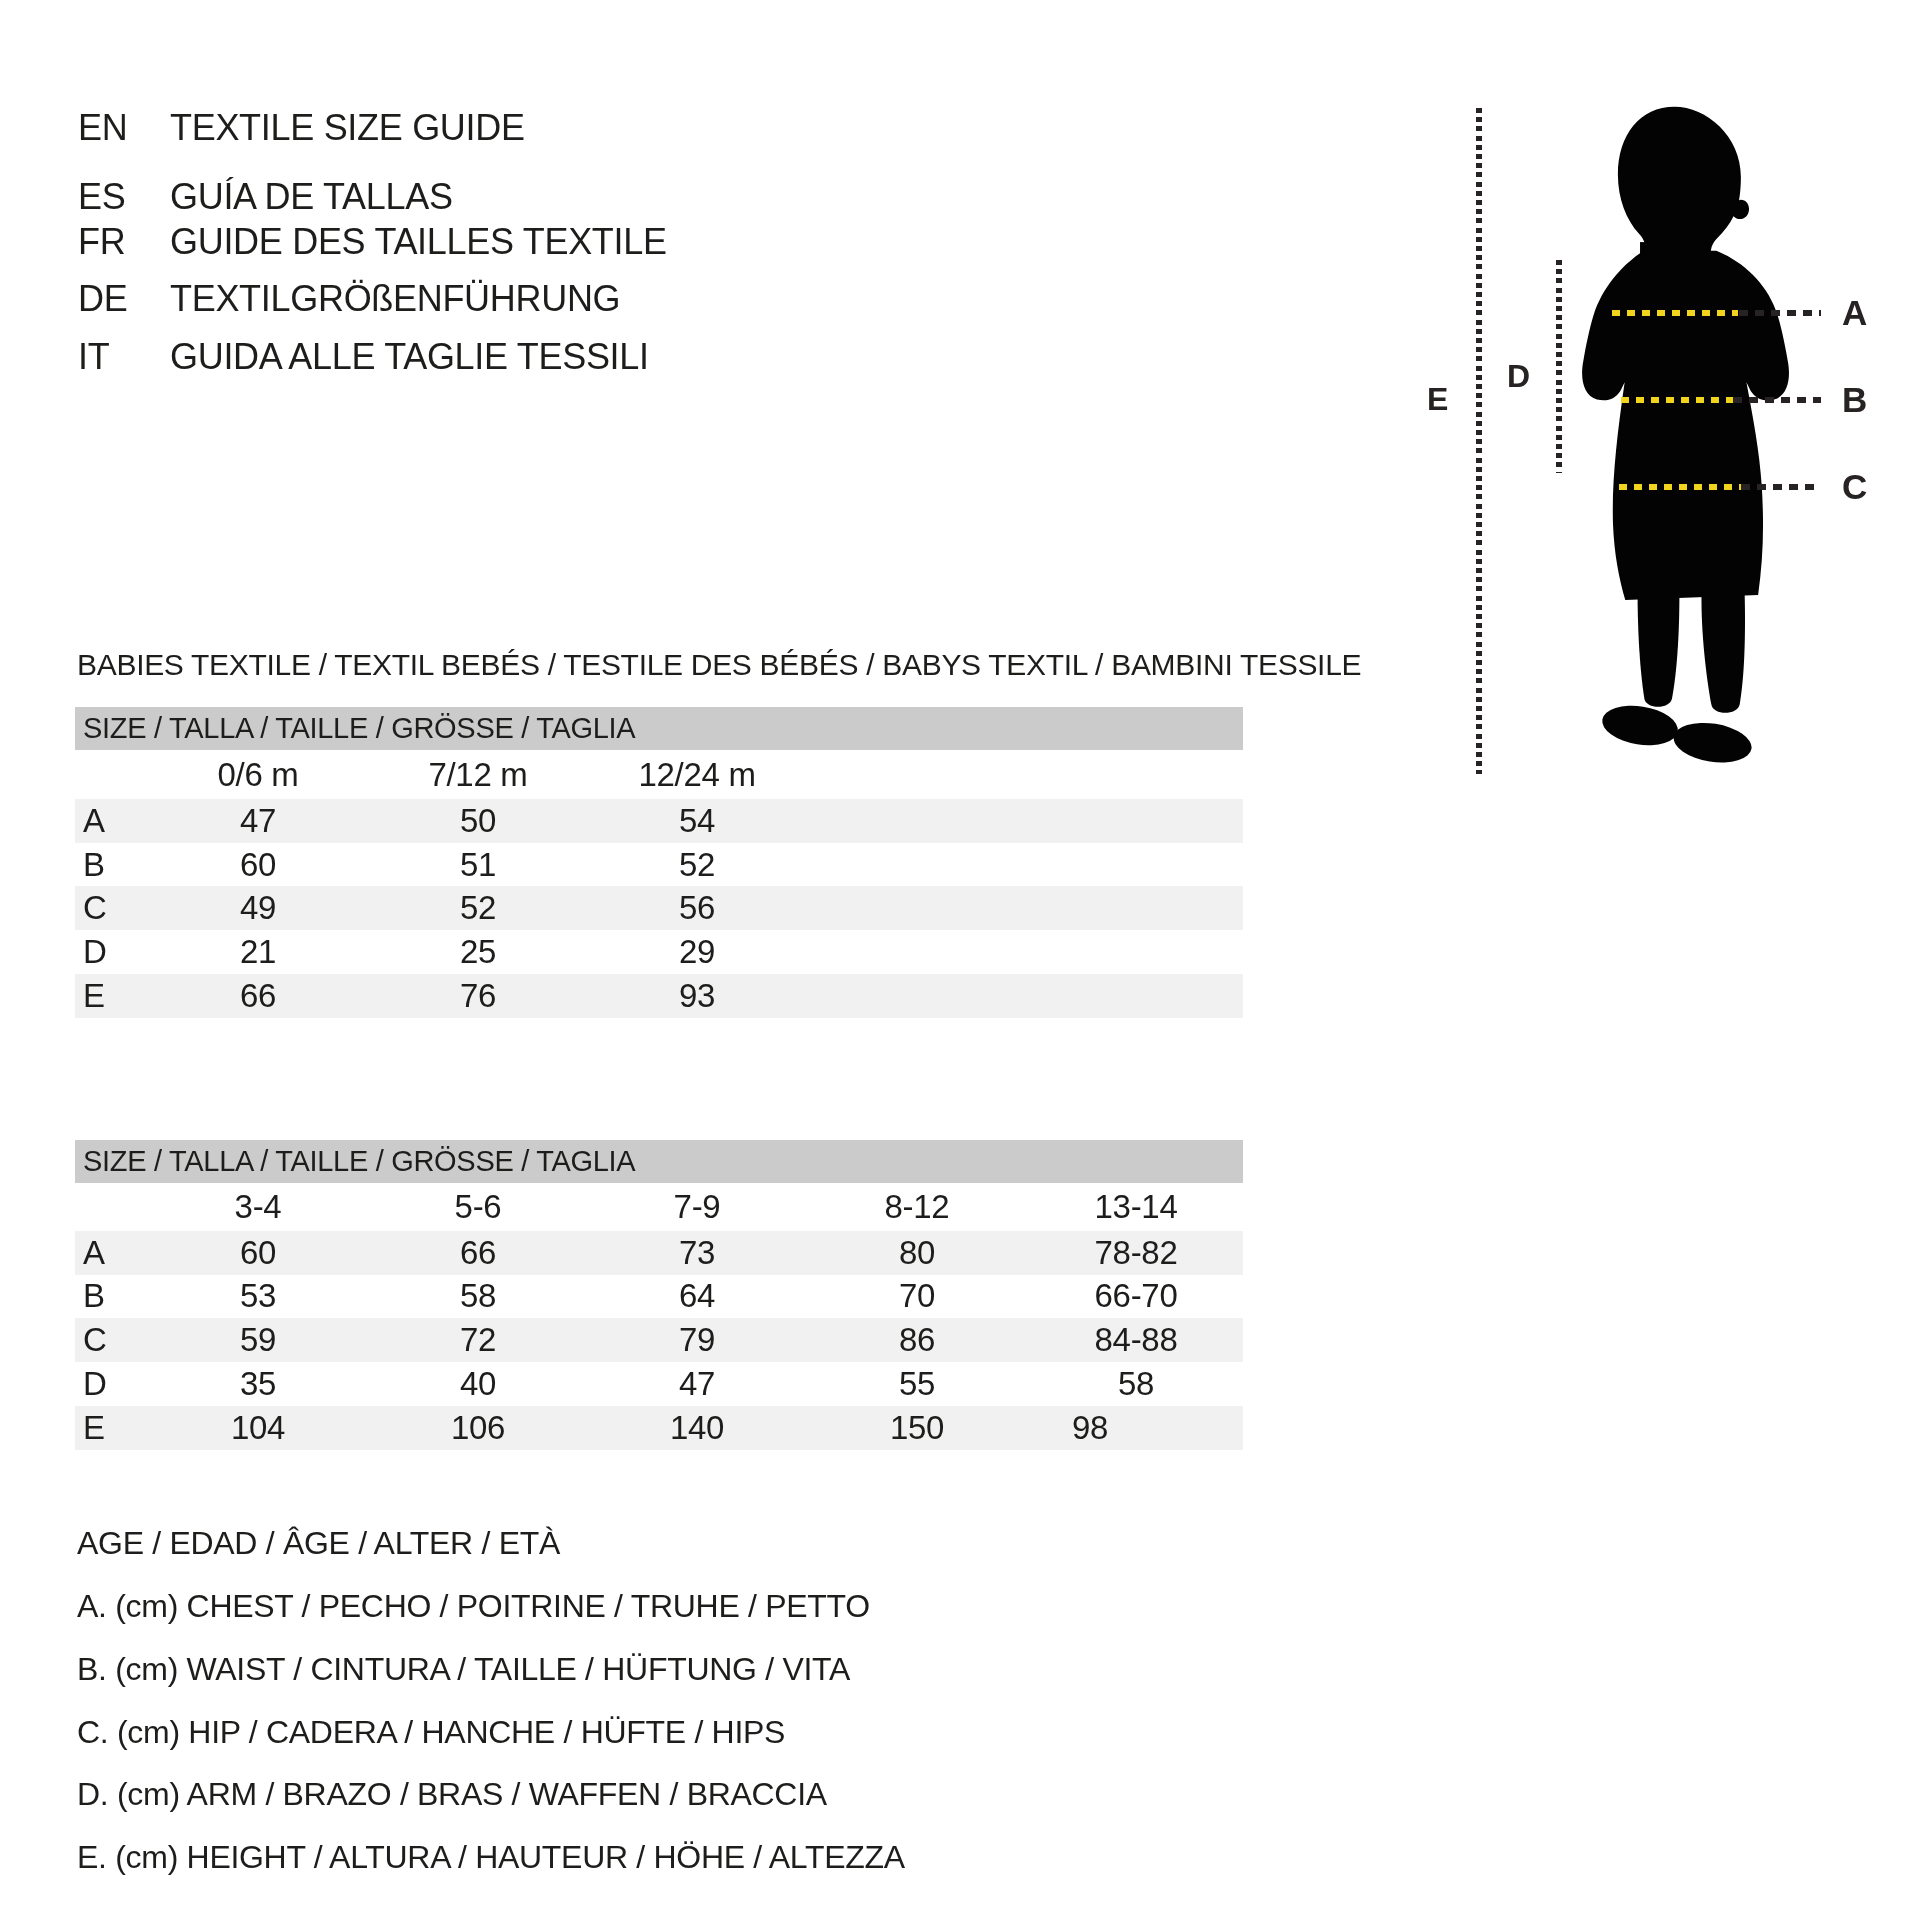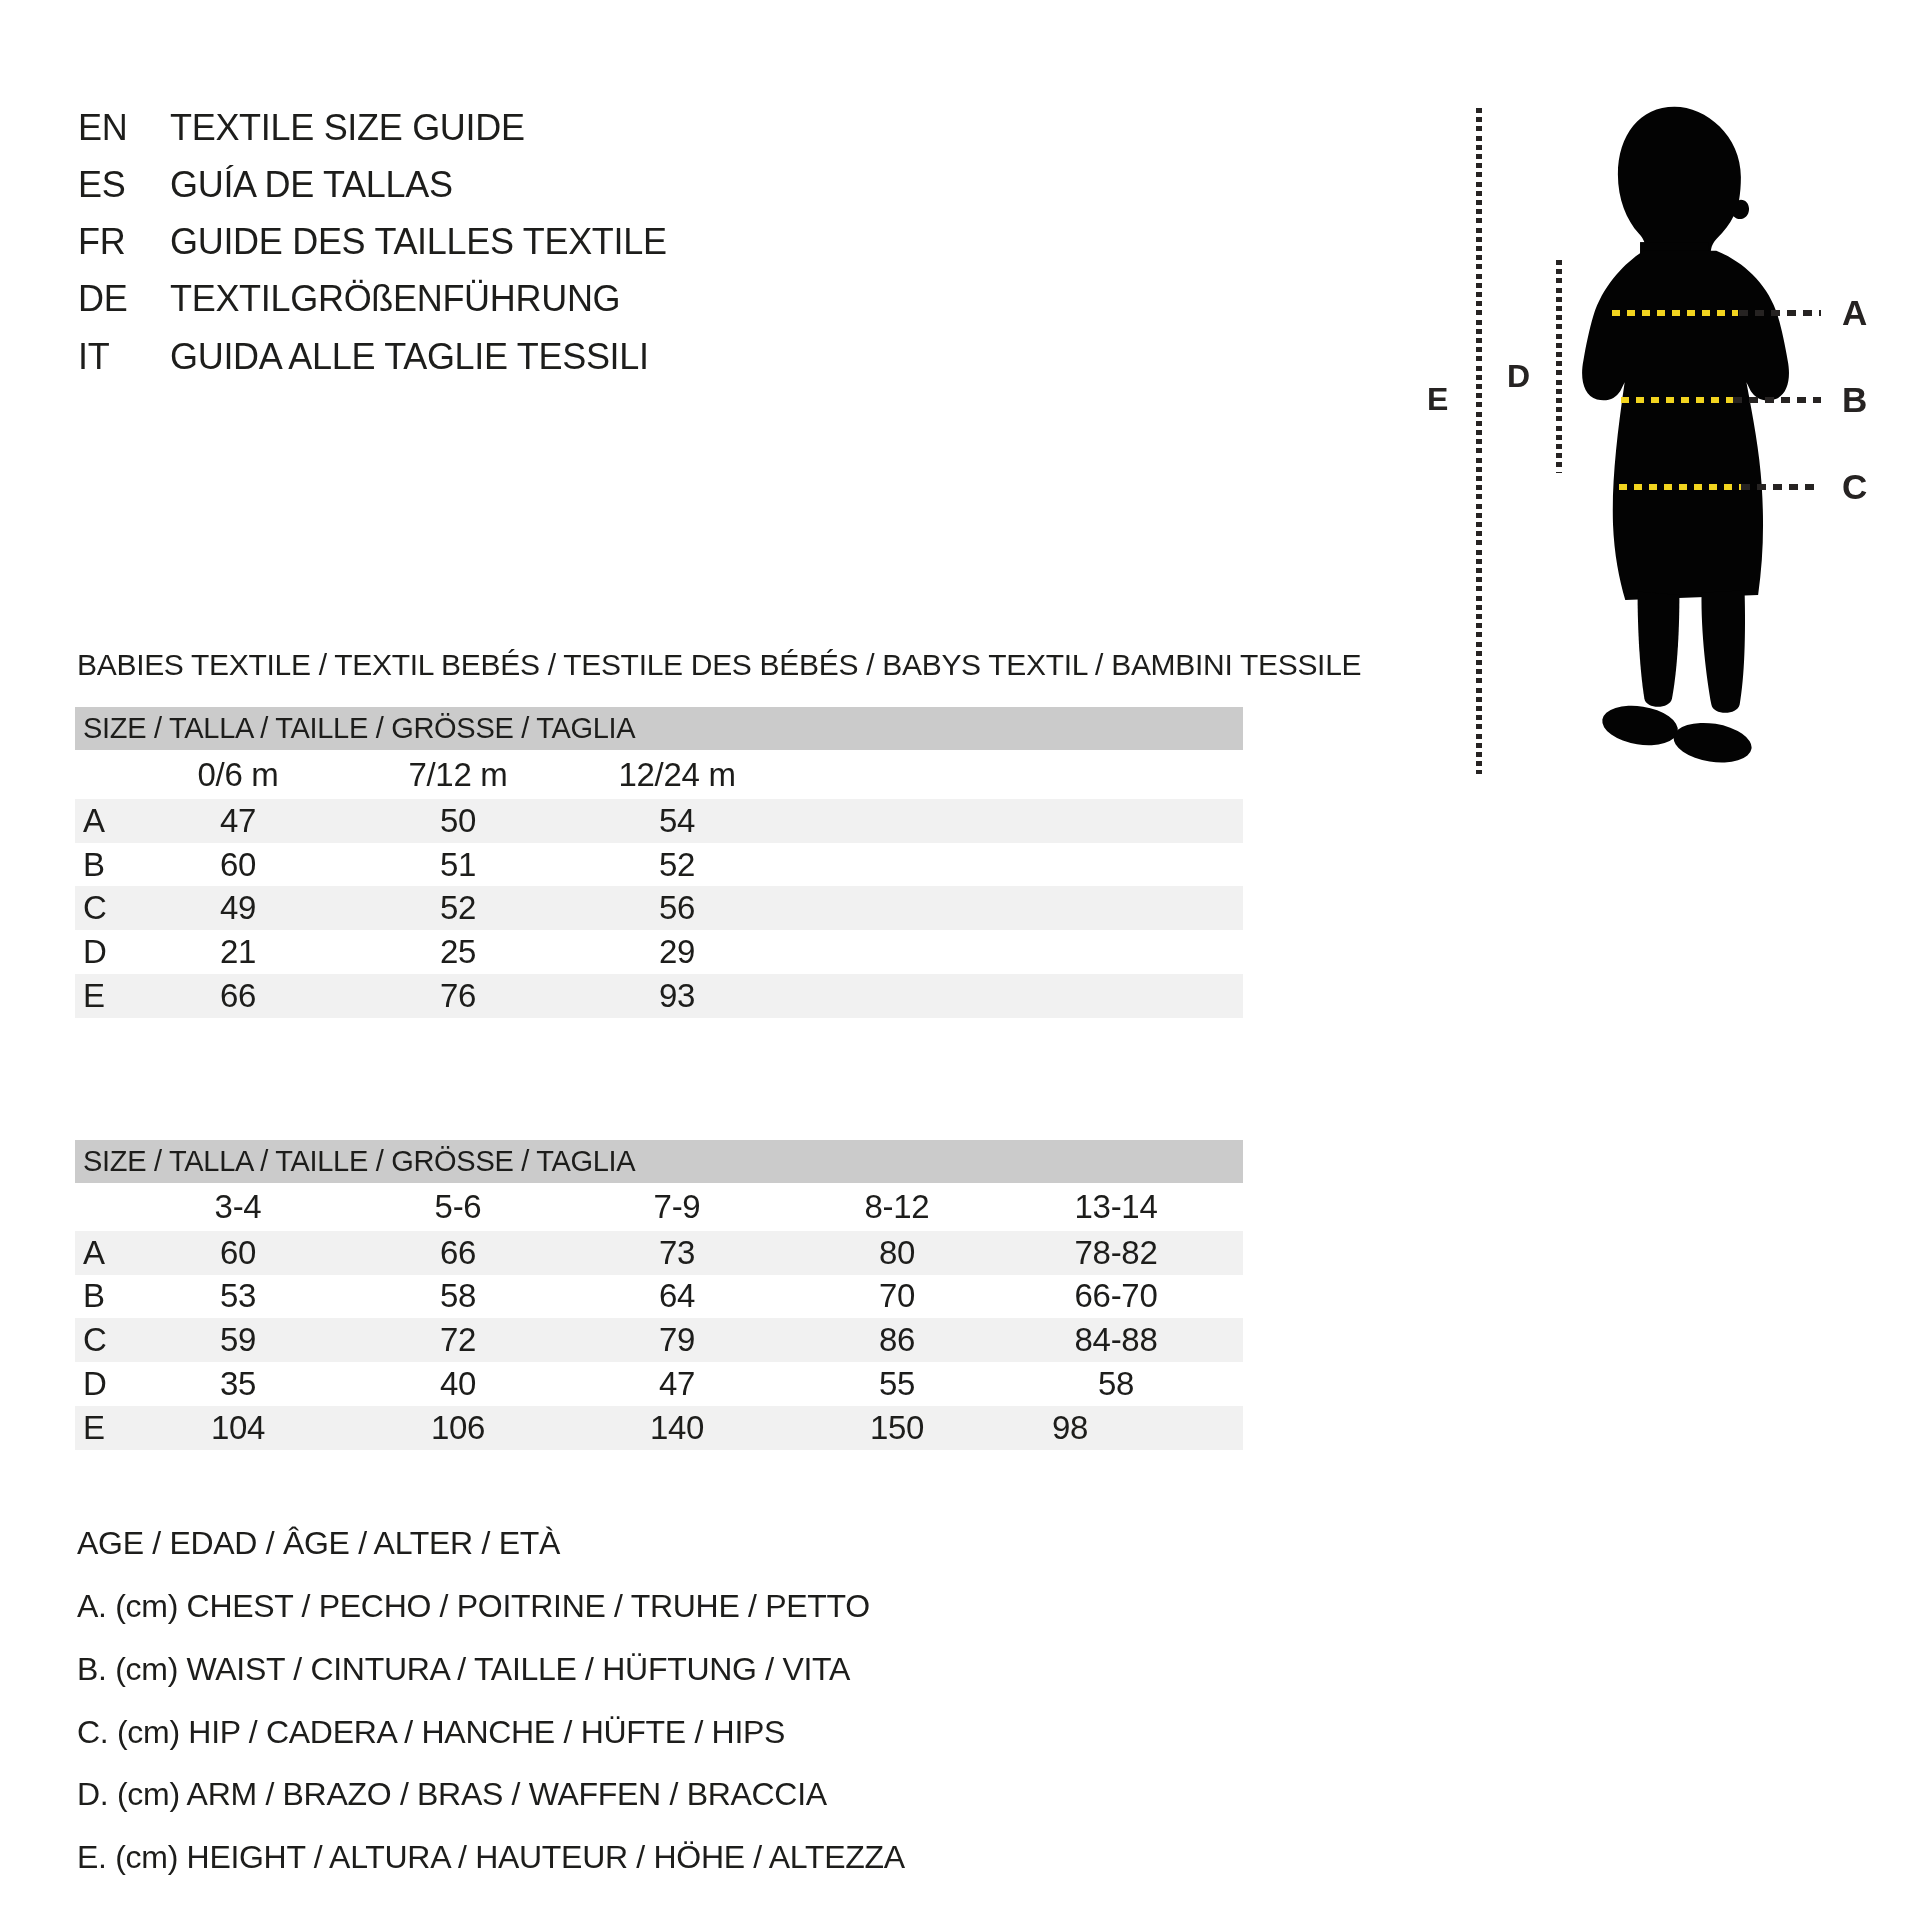--- a/index.html
+++ b/index.html
@@ -11,21 +11,21 @@
   .lang-row{position:absolute;left:78px;height:57px;display:flex;align-items:center;
     font-size:36px;letter-spacing:-0.3px;white-space:nowrap;}
   .lang-code{width:92px;flex:0 0 92px;}
   
   .sec-title{position:absolute;left:77px;font-size:30px;letter-spacing:-0.3px;white-space:nowrap;}
   
   .tbl{position:absolute;left:75px;width:1168px;}
   .tbl-bar{position:absolute;left:0;top:0;width:1168px;height:43px;background:var(--bar-gray);
     display:flex;align-items:center;box-sizing:border-box;padding-left:8px;font-size:29px;letter-spacing:-0.3px;}
   .colhead{position:absolute;left:0;width:1168px;}
-  .cellv{position:absolute;top:50%;transform:translate(-50%,-50%);font-size:33px;white-space:nowrap;letter-spacing:-0.3px;}
+  .cellv{position:absolute;top:50%;transform:translate(-50%,-50%);font-size:33px;white-space:nowrap;letter-spacing:-0.3px;margin-left:20px;}
   .trow{position:absolute;left:0;width:1168px;height:44px;}
   .trow.shaded{background:var(--row-shade);}
   .rowlab{position:absolute;left:8px;top:50%;transform:translateY(-50%);font-size:33px;}
   
   .legend-row{position:absolute;left:77px;height:63px;display:flex;align-items:center;
     font-size:32px;letter-spacing:-0.3px;white-space:nowrap;}
   
   .vdots{position:absolute;width:5.5px;background:repeating-linear-gradient(180deg,var(--dash-dark) 0 5px,transparent 5px 9.2px);}
   .hdash{position:absolute;height:5.5px;}
   .hdash.yellow{background:repeating-linear-gradient(90deg,var(--accent-yellow) 0 8px,transparent 8px 15px);}
@@ -36,21 +36,21 @@
 </head>
 <body>
 
 <div id="canvas">
 
   <div>
     <div class="lang-row" style="top:99px">
       <span class="lang-code">EN</span>
       <span class="lang-title">TEXTILE SIZE GUIDE</span>
     </div>
-    <div class="lang-row" style="top:156px">
+    <div class="lang-row" style="top:168px">
       <span class="lang-code">ES</span>
       <span class="lang-title">GUÍA DE TALLAS</span>
     </div>
     <div class="lang-row" style="top:213px">
       <span class="lang-code">FR</span>
       <span class="lang-title">GUIDE DES TAILLES TEXTILE</span>
     </div>
     <div class="lang-row" style="top:270px">
       <span class="lang-code">DE</span>
       <span class="lang-title">TEXTILGRÖßENFÜHRUNG</span>

